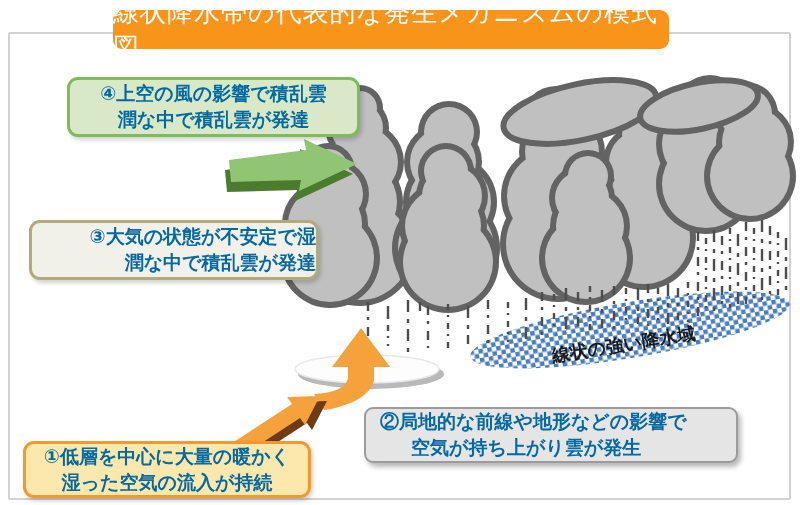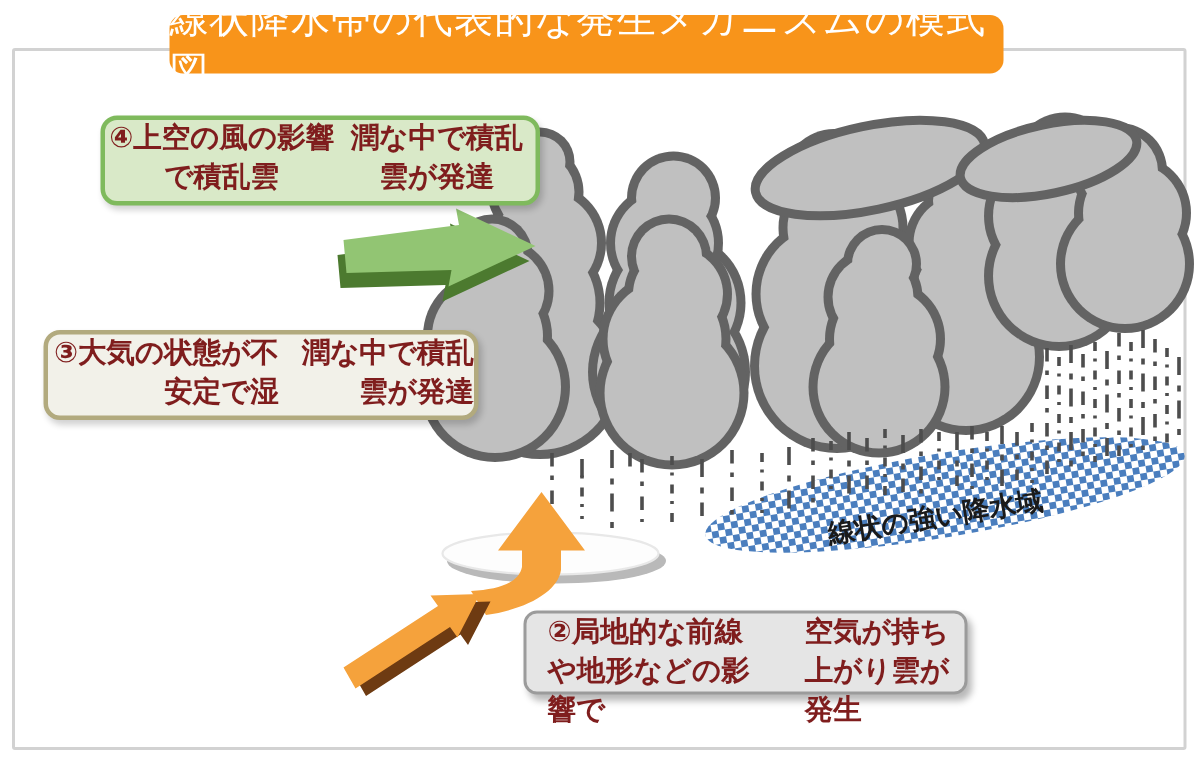--- a/index.html
+++ b/index.html
@@ -11,33 +11,33 @@
                     border:2px solid #d2d2d2; border-radius:2px; background:#fff; }
 
   .diagram-svg { position:absolute; left:0; top:0; width:800px; height:505px; }
 
   .title-banner { position:absolute; left:113px; top:10px; width:556px; height:39px;
                   background:#F8941A; border-radius:9px; color:#ffffff;
                   font-size:26px; font-weight:500; letter-spacing:1px;
                   display:flex; align-items:center; justify-content:center; }
 
   .step-box { position:absolute; border-radius:11px; font-size:19px; font-weight:600;
-              color:#7f1d1d; line-height:26px; text-align:center;
-              display:flex; flex-direction:row; justify-content:center;
+              color:#0369a1; line-height:26px; text-align:center;
+              display:flex; flex-direction:column; justify-content:center;
               box-shadow:2px 3px 4px rgba(0,0,0,0.18); }
   .step4 { left:67px;  top:77px;  width:293px; height:60px;
            background:#D9E9C8; border:3px solid #7FBA5D; }
   .step3 { left:29px;  top:220px; width:290px; height:60px;
            background:#F2F1E9; border:3px solid #B2AA7E;text-align:right; }
   .step1 { left:23px;  top:441px; width:288px; height:57px;
            background:#FCE7AD; border:3px solid #F0992E; }
-  .step2 { left:349px; top:407px; width:296px; height:56px;
+  .step2 { left:364px; top:407px; width:374px; height:56px;
            background:#E5E5E5; border:2px solid #9B9B9B; border-radius:9px;
            text-align:left; padding-left:14px;
-           box-shadow:3px 4px 5px rgba(0,0,0,0.28); }
+           box-shadow:3px 4px 5px rgba(0,0,0,0.28);font-family:Liberation Serif, serif; }
   .step2 .l2 { margin-left:31px; }
 
   .precip-label { position:absolute; left:552px; top:344px; width:210px;
                   font-size:18px; font-weight:600; color:#1a1a1a;
                   transform:rotate(-9deg); transform-origin:left center; }
 
   .rain { stroke:#4d4d4d; stroke-width:2.4; }
   .r1 { stroke-dasharray:9 6 3 7; }
   .r2 { stroke-dasharray:6 5 2 6; }
   .r3 { stroke-dasharray:12 7 4 6; }
@@ -266,16 +266,20 @@
   <div class="step-box step3">
     <div>③大気の状態が不安定で湿</div>
     <div>潤な中で積乱雲が発達</div>
   </div>
 
   <div class="step-box step2">
     <div>②局地的な前線や地形などの影響で</div>
     <div class="l2">空気が持ち上がり雲が発生</div>
   </div>
 
+  <div class="step-box step1">
+    <div>①低層を中心に大量の暖かく</div>
+    <div>湿った空気の流入が持続</div>
+  </div>
 
   <div class="precip-label">線状の強い降水域</div>
 
 </div>
 
 </body></html>

